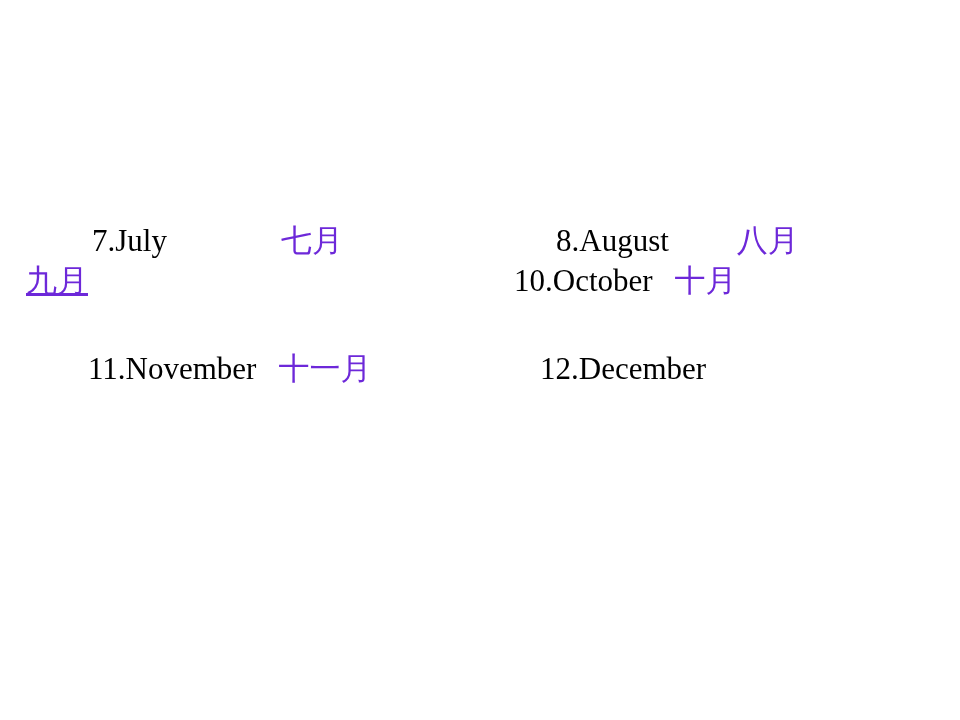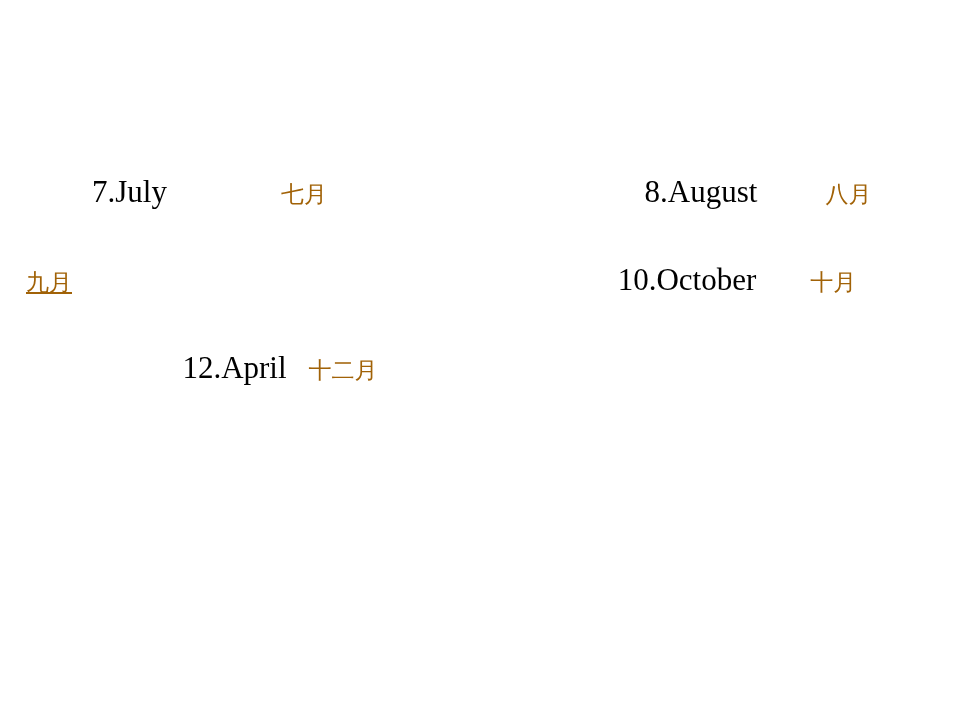--- a/index.html
+++ b/index.html
@@ -36,48 +36,48 @@
     flex-direction: row;
     align-items: baseline;
   }
   .col-left {
     width: 470px;
     padding-left: 0;
     justify-content: flex-start;
   }
   .col-right {
     width: 490px;
-    justify-content: center;
+    justify-content: flex-start;
   }
   .en {
     font-family: "Liberation Serif", "DejaVu Serif", serif;
     font-size: 31px;
     color: #000000;
     white-space: nowrap;
     line-height: 1.1;
   }
   .cn {
     font-family: "DejaVu Sans", "Liberation Sans", sans-serif;
-    font-size: 23px;
-    color: #a16207;
+    font-size: 31px;
+    color: #6d28d9;
     white-space: nowrap;
     line-height: 1.1;
   }
 
   
   .r1 .col-left .en { margin-left: 92px; }
   .r1 .col-left .cn { margin-left: 114px; }
   .r1 .col-right .en { margin-left: 86px; }
-  .r1 .col-right .cn { margin-left: 68px; }
+  .r1 .col-right .cn { margin-left: 68px; margin-top: 48px; }
 
   
   .r2 .col-left .en { margin-left: 92px; }
   .r2 .col-left .cn { margin-left: 26px; text-decoration: underline; }
   .r2 .col-right .en { margin-left: 44px; }
-  .r2 .col-right .cn { margin-left: 54px; }
+  .r2 .col-right .cn { margin-left: 22px; }
 
   
   .r3 .col-left .en { margin-left: 88px; }
   .r3 .col-left .cn { margin-left: 22px; }
   .r3 .col-right .en { margin-left: 70px; }
   .r3 .col-right .cn { margin-left: 22px; }
 </style>
 </head>
 <body>
 
@@ -99,20 +99,23 @@
       <div class="col col-left">
         <span class="cn">九月</span>
       </div>
       <div class="col col-right">
         <span class="en">10.October</span>
         <span class="cn">十月</span>
       </div>
     </div>
 
     <div class="row r3">
+      <div class="col col-left">
+        <span class="en">11.November</span>
+        <span class="cn">十一月</span>
+      </div>
       <div class="col col-right">
-        <span class="en">12.April</span>
-        <span class="cn">十二月</span>
+        <span class="en">12.December</span>
       </div>
     </div>
 
   </div>
 </div>
 
 </body></html>

